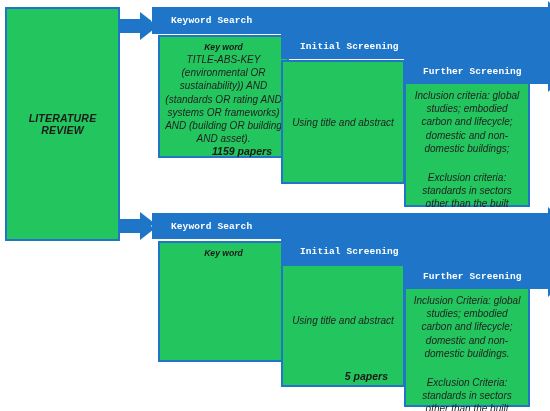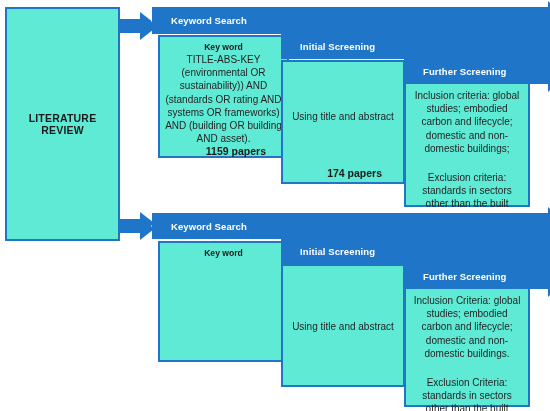--- a/index.html
+++ b/index.html
@@ -16,22 +16,23 @@
     height: 411px;
     background: #ffffff;
     overflow: hidden;
   }
 
   
   .box {
     position: absolute;
     box-sizing: border-box;
     border: 2px solid #2075c7;
-    background: #5eead4;
+    background: #22c55e;
     color: #231f20;
+    font-style: italic;
   }
 
   .lit-box {
     display: flex;
     align-items: center;
     justify-content: center;
   }
   .lit-label {
     font-size: 10.5px;
     font-weight: bold;
@@ -64,32 +65,33 @@
     text-align: center;
     margin-bottom: 1px;
     color: #1a1a1a;
   }
   .tbox .count {
     font-size: 10.5px;
     font-weight: bold;
     text-align: right;
     color: #1a1a1a;
     margin-top: auto;
-    padding-right: 16px;
+    padding-right: 10px;
   }
   .tbox .criteria-block + .criteria-block {
     margin-top: 16px;
   }
 
   
   .bar {
     position: absolute;
     background: #1f76c8;
     display: flex;
     align-items: center;
+    font-family: Liberation Mono, monospace;
   }
   .bar .bar-label {
     position: relative;
     z-index: 3;
     color: #ffffff;
     font-weight: bold;
     font-size: 9.5px;
     letter-spacing: 0.1px;
     white-space: nowrap;
   }
@@ -175,21 +177,20 @@
     <div class="count">1159 papers</div>
   </div>
 
   <div class="bar" style="left:281px; top:33px; width:249px; height:26px; padding-left:19px;">
     <span class="head"></span>
     <span class="bar-label">Initial Screening</span>
   </div>
 
   <div class="box tbox" style="left:281px; top:60px; width:124px; height:124px;">
     <div class="body vcenter">Using title and abstract</div>
-    <div class="count">174 papers</div>
   </div>
 
   <div class="bar" style="left:404px; top:58px; width:126px; height:26px; padding-left:19px;">
     <span class="head"></span>
     <span class="bar-label">Further Screening</span>
   </div>
 
   <div class="box tbox" style="left:404px; top:82px; width:126px; height:125px;">
     <div class="body">
       <div class="criteria-block">Inclusion criteria: global studies; embodied carbon and lifecycle; domestic and non-domestic buildings;</div>
@@ -213,20 +214,21 @@
     <div class="heading">Key word</div>
   </div>
 
   <div class="bar" style="left:281px; top:238px; width:249px; height:26px; padding-left:19px;">
     <span class="head"></span>
     <span class="bar-label">Initial Screening</span>
   </div>
 
   <div class="box tbox" style="left:281px; top:264px; width:124px; height:123px;">
     <div class="body vcenter">Using title and abstract</div>
+    <div class="count">5 papers</div>
   </div>
 
   <div class="bar" style="left:404px; top:263px; width:126px; height:26px; padding-left:19px;">
     <span class="head"></span>
     <span class="bar-label">Further Screening</span>
   </div>
 
   <div class="box tbox" style="left:404px; top:287px; width:126px; height:120px;">
     <div class="body">
       <div class="criteria-block">Inclusion Criteria: global studies; embodied carbon and lifecycle; domestic and non-domestic buildings.</div>

